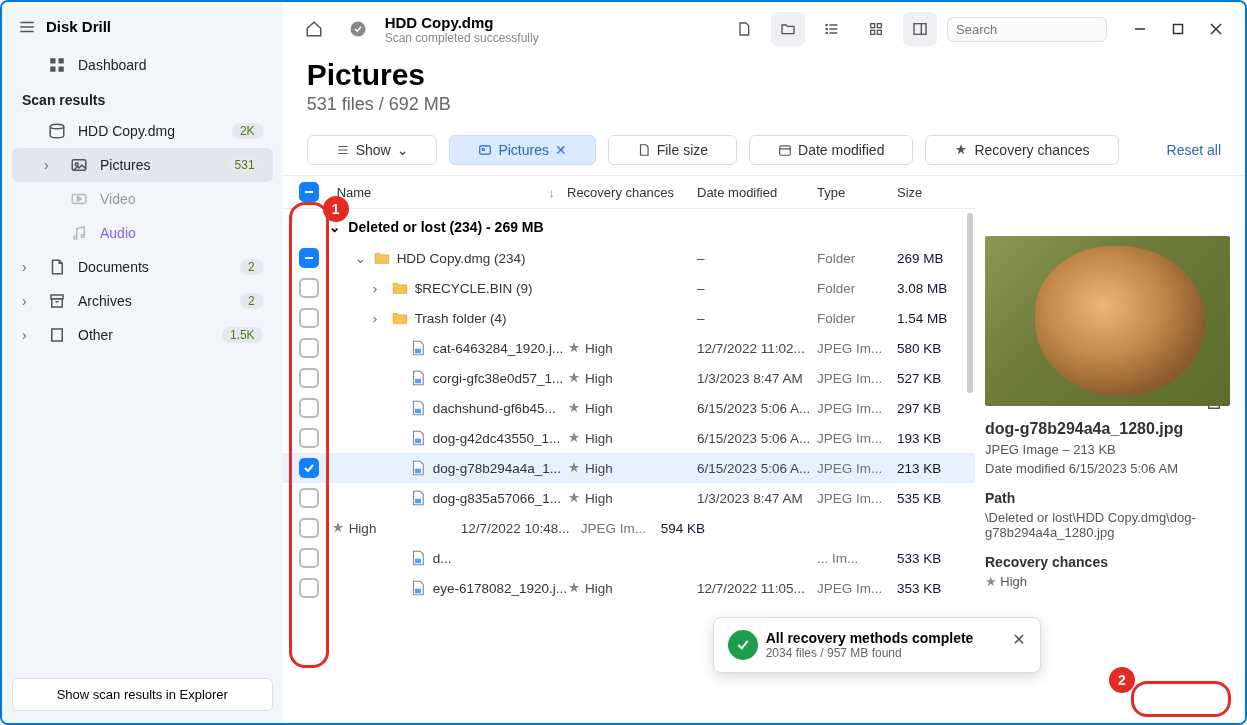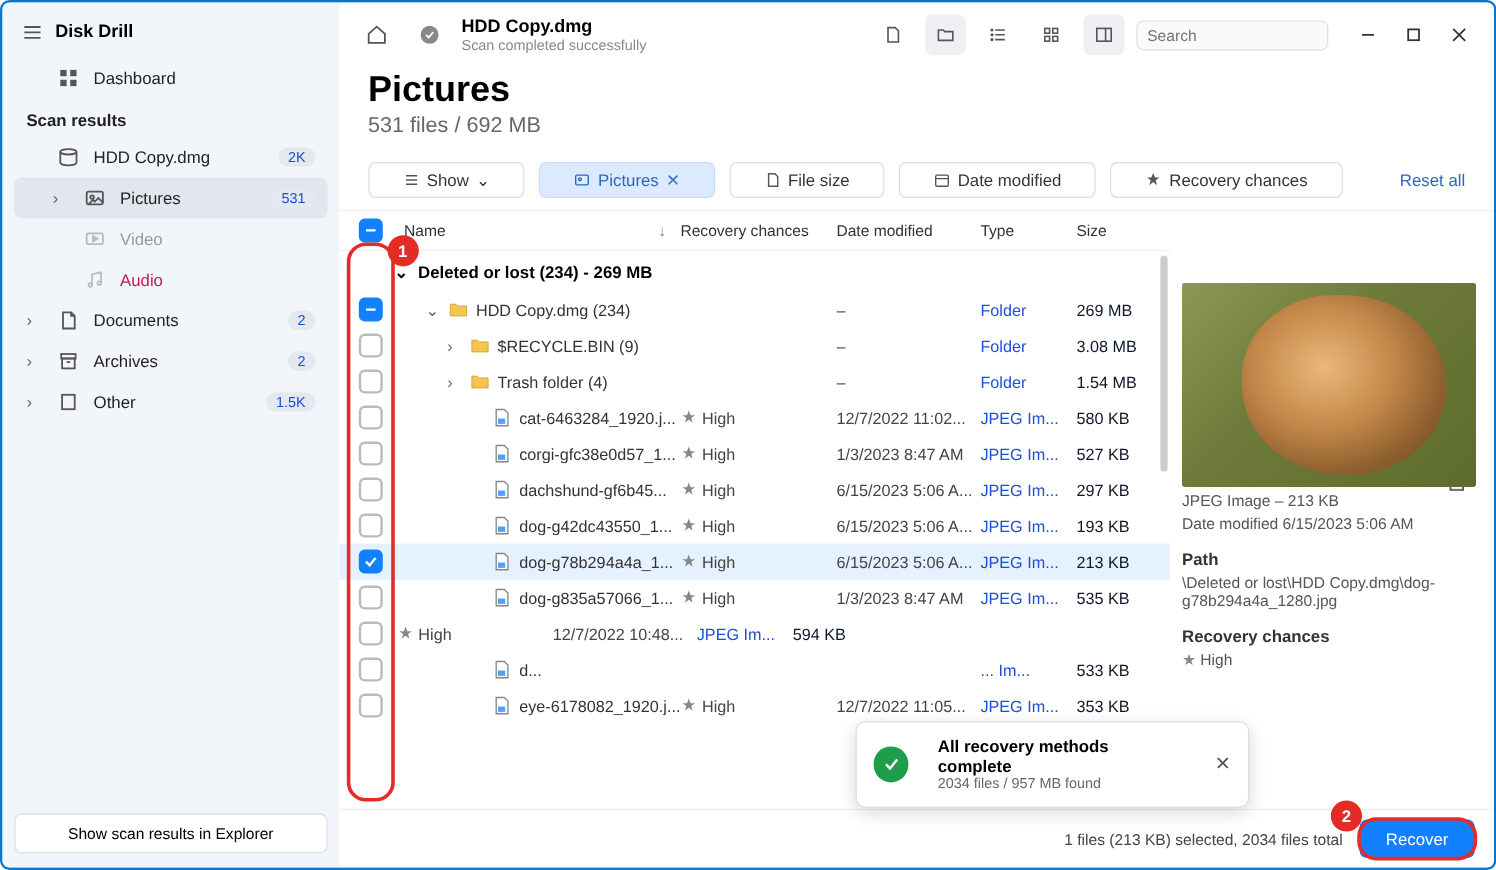--- a/index.html
+++ b/index.html
@@ -6,21 +6,21 @@
 body { width: 1247px; height: 725px; background: #fff; border: 2px solid #0078d4; border-radius: 8px; overflow: hidden; position: relative; }
 .app { display: flex; height: 100%; }
 .sidebar { width: 288px; background: #f2f5fa; display: flex; flex-direction: column; padding: 12px 10px; }
 .sidebar-top { display: flex; gap: 10px; padding: 4px 6px 12px; }
 .hamburger svg { width: 18px; height: 18px; }
 .app-name { font-weight: 600; font-size: 15px; }
 .nav-item { display: flex; align-items: center; gap: 12px; padding: 8px 10px; border-radius: 6px; cursor: pointer; font-size: 14px; color: #222; }
 .nav-item .chev { width: 14px; color: #666; }
 .nav-item .icon { width: 18px; height: 18px; display: flex; align-items: center; justify-content: center; color: #555; }
 .nav-item .label { flex: 1; }
-.nav-item .badge { background: #e4e8ef; color: #1d4ed8; font-size: 12px; padding: 1px 8px; border-radius: 10px; }
+.nav-item .badge { background: #e4e8ef; color: #4d7c0f; font-size: 12px; padding: 1px 8px; border-radius: 10px; }
 .nav-item.active { background: #e2e6ee; }
 .nav-item.indent { padding-left: 32px; }
 .sidebar-section { font-size: 14px; font-weight: 600; color: #222; padding: 10px 10px 6px; }
 .explorer-btn { margin-top: auto; background: #fff; border: 1px solid #ddd; border-radius: 6px; padding: 8px; font-size: 13px; cursor: pointer; }
 .main { flex: 1; display: flex; flex-direction: column; background: #fff; position: relative; }
 .topbar { display: flex; align-items: center; gap: 10px; padding: 10px 14px 6px; }
 .topbar .icon-btn { width: 34px; height: 34px; display: flex; align-items: center; justify-content: center; border-radius: 6px; cursor: pointer; color: #555; }
 .topbar .icon-btn.active { background: #eef0f4; }
 .topbar .title-block { flex: 1; display: flex; align-items: center; gap: 12px; }
 .topbar .title { font-weight: 700; font-size: 15px; }
@@ -53,35 +53,35 @@
 .checkbox { width: 20px; height: 20px; border: 2px solid #bbb; border-radius: 5px; display: flex; align-items: center; justify-content: center; background:#fff; cursor:pointer; }
 .checkbox.checked { background: #1281ff; border-color: #1281ff; }
 .checkbox.mixed  { background: #1281ff; border-color: #1281ff; }
 .checkbox.checked svg, .checkbox.mixed svg { stroke: #fff; }
 .cell-name { flex: 1; display: flex; align-items: center; gap: 6px; overflow: hidden; }
 .cell-name .indent-sp { display:inline-block; }
 .file-icon { width: 18px; height: 18px; }
 .cell-name .txt { white-space: nowrap; overflow: hidden; text-overflow: ellipsis; }
 .cell-rec { width: 130px; display: flex; align-items: center; gap: 4px; color: #444; }
 .cell-date { width: 120px; color: #444; white-space: nowrap; overflow:hidden; text-overflow:ellipsis; }
-.cell-type { width: 80px; color: #1d4ed8; white-space: nowrap; overflow:hidden; text-overflow:ellipsis; }
+.cell-type { width: 80px; color: #737373; white-space: nowrap; overflow:hidden; text-overflow:ellipsis; }
 .cell-size { width: 70px; color: #0f172a; }
 .group-header { display: flex; align-items: center; gap: 8px; padding: 10px 8px 8px 46px; font-weight: 600; font-size: 14px; }
 .preview { width: 270px; padding: 10px 18px 10px 10px; overflow-y:auto; font-size: 14px; color:#333; }
 .preview-img { width: 245px; height: 170px; background: linear-gradient(135deg,#8c9855 0%,#6e7b3a 40%,#5d6c2c 100%); border-radius: 2px; margin-top: 50px; position:relative; overflow:hidden;}
 .preview-img::before { content:""; position:absolute; left:50px; top:10px; width:170px; height:150px; background: radial-gradient(ellipse at 40% 40%, #e9b878 0%, #c4884a 40%, #8d5f2e 70%, #6b4721 100%); border-radius: 45% 50% 48% 50%; }
 .preview-title { font-weight: 600; font-size: 16px; margin-top: 14px; word-break: break-all;}
 .preview-line { color:#555; font-size: 13px; margin-top: 4px;}
 .preview-label { font-weight:600; margin-top: 14px; font-size: 14px;}
 .footer { display: flex; align-items: center; padding: 8px 16px; border-top: 1px solid #eee; font-size: 13px; color:#444; }
 .footer .status { margin-left: auto; }
 .recover-btn { margin-left: 14px; background: #1281ff; color:#fff; border:none; border-radius: 6px; padding: 8px 22px; font-size: 14px; cursor:pointer; }
 .annot { position:absolute; background:#e52b26; color:#fff; border-radius:50%; width:26px; height:26px; display:flex; align-items:center; justify-content:center; font-weight:700; font-size:14px; z-index:50; border:2px solid #e52b26;}
 .annot-box { position:absolute; border:3px solid #e52b26; border-radius:16px; z-index:40; pointer-events:none;}
-.toast { position:absolute; left: 430px; bottom: 50px; width: 328px; background:#fff; border:1px solid #ddd; border-radius:8px; box-shadow:0 4px 14px rgba(0,0,0,0.15); padding: 12px 14px; display:flex; align-items:center; gap:24px; z-index:30;}
+.toast { position:absolute; left: 430px; bottom: 50px; width: 328px; background:#fff; border:1px solid #ddd; border-radius:8px; box-shadow:0 4px 14px rgba(0,0,0,0.15); padding: 12px 14px; display:flex; align-items:flex-start; gap:8px; z-index:30;}
 .toast .circ { width:30px; height:30px; border-radius:50%; background:#1e9e4a; display:flex; align-items:center; justify-content:center; }
 .toast .ttl { font-weight:600; font-size:14px; }
 .toast .tsub { font-size:12px; color:#666; }
 .toast .close { margin-left:auto; cursor:pointer; color:#555; }
 svg { display:block; }
 .star-icon { color:#888; }
 .scroll-thumb { position:absolute; right:2px; top:4px; width:6px; height:180px; background:#ccc; border-radius:3px;}
 </style>
 </head>
 <body>
@@ -153,21 +153,21 @@
 
     <div class="nav-item indent">
       <span class="chev"></span>
       <span class="icon">
           <svg viewBox="0 0 24 24" width="18" height="18" fill="none" stroke="#bbb" stroke-width="2">
             <path d="M9 18V6l10-2v12"></path>
             <circle cx="7" cy="18" r="2"></circle>
             <circle cx="17" cy="16" r="2"></circle>
           </svg>
         </span>
-      <span class="label" style="color:#be185d">Audio</span>
+      <span class="label" style="color:#8b5cf6">Audio</span>
     </div>
 
     <div class="nav-item">
       <span class="chev">›</span>
       <span class="icon">
           <svg viewBox="0 0 24 24" width="18" height="18" fill="none" stroke="#555" stroke-width="2">
             <path d="M6 3h9l4 4v14H6z"></path>
             <path d="M15 3v4h4"></path>
           </svg>
         </span>
@@ -626,33 +626,30 @@
 
       <div class="preview">
         <span style="position:absolute; right:22px; top:218px; cursor:pointer">
           <svg width="18" height="18" viewBox="0 0 24 24" fill="none" stroke="#555" stroke-width="2">
               <path d="M14 4h6v6"></path>
               <path d="M20 4l-9 9"></path>
               <path d="M19 14v5H5V5h5"></path>
             </svg>
         </span>
         <div class="preview-img"></div>
+        <div class="preview-title">dog-g78b294a4a_1280.jpg</div>
         <div class="preview-line">JPEG Image – 213 KB</div>
         <div class="preview-line">Date modified 6/15/2023 5:06 AM</div>
         <div class="preview-label">Path</div>
         <div class="preview-line">\Deleted or lost\HDD Copy.dmg\dog-g78b294a4a_1280.jpg</div>
         <div class="preview-label">Recovery chances</div>
         <div class="preview-line"><span class="star-icon">★</span> <span>High</span></div>
       </div>
     </div>
 
-    <div class="footer">
-      <span class="status">1 files (213 KB) selected, 2034 files total</span>
-      <button class="recover-btn">Recover</button>
-    </div>
 
     <div class="toast">
       <div class="circ">
           <svg width="16" height="16" viewBox="0 0 24 24" fill="none" stroke="#fff" stroke-width="3">
             <path d="M5 12l5 5 9-11"></path>
           </svg>
         </div>
       <div>
         <div class="ttl">All recovery methods complete</div>
         <div class="tsub">2034 files / 957 MB found</div>

